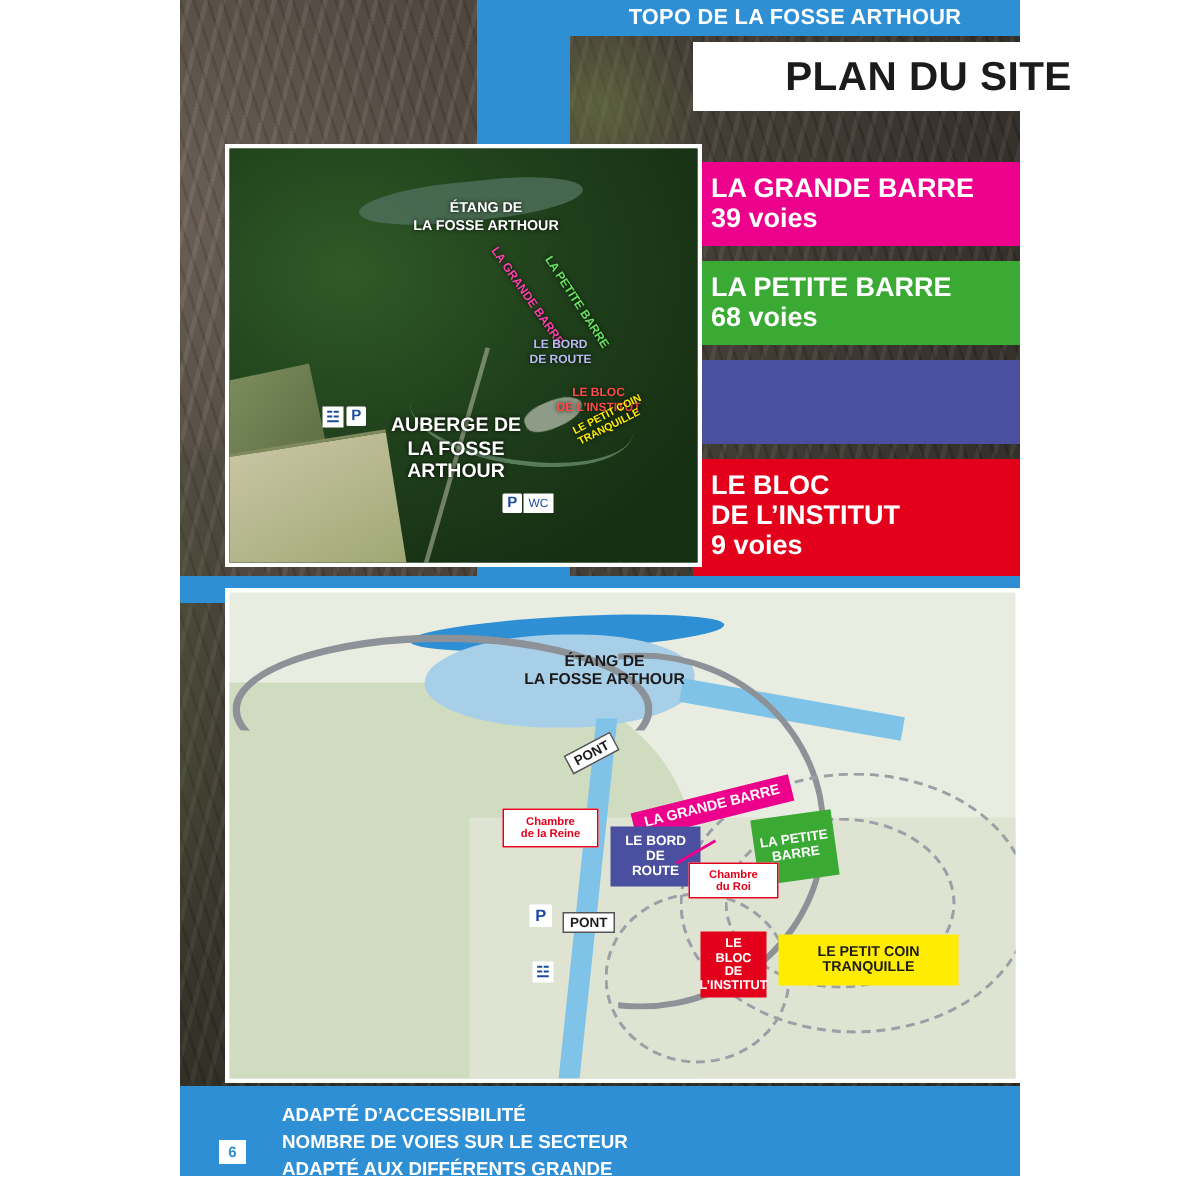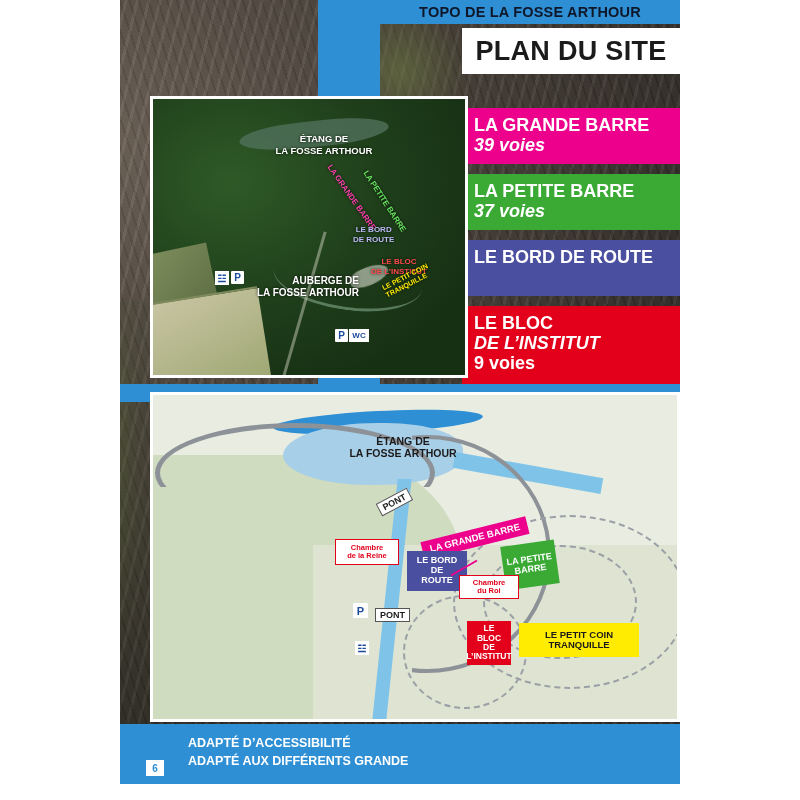--- a/index.html
+++ b/index.html
@@ -37,40 +37,40 @@
     filter:blur(4px);
   }
 
   
   .blue-strip{position:absolute;left:318px;top:0;width:62px;height:400px;background:#2e8fd4;}
   .blue-strip2{position:absolute;left:120px;top:384px;width:560px;height:18px;background:#2e8fd4;}
 
   
   .topo-banner{
     position:absolute;left:380px;top:0;width:300px;height:24px;
-    background:#2e8fd4;color:#0f172a;
+    background:#2e8fd4;color:#ffffff;
     display:flex;align-items:center;justify-content:center;
     font-weight:bold;font-size:14.5px;letter-spacing:.2px;
   }
   .plan-banner{
     position:absolute;left:462px;top:28px;width:218px;height:46px;
     background:#ffffff;color:#1b1b1b;
     display:flex;align-items:center;justify-content:center;
     font-weight:bold;font-size:27px;letter-spacing:.3px;
   }
 
   
   .chip{
     position:absolute;left:462px;width:218px;
     padding:7px 0 7px 12px;
     box-sizing:border-box;
     font-weight:bold;line-height:1.12;
   }
   .chip .l1{display:block;font-size:18px;}
-  .chip .l2{display:block;font-size:18px;font-style:italic;}
+  .chip .l2{display:block;font-size:18px;}
   .chip .l3{display:block;font-size:18px;}
   #chip-gb{top:108px;background:#ec008c;color:#ffffff;height:56px;}
   #chip-pb{top:174px;background:#3aaa35;color:#ffffff;height:56px;}
   #chip-br{top:240px;background:#4a4fa0;color:#ffffff;height:56px;}
   #chip-bi{top:306px;background:#e2001a;color:#ffffff;height:78px;}
   #chip-pc{top:396px;background:#ffec00;color:#1b1b1b;height:78px;}
 
   
   .aerial{
     position:absolute;left:150px;top:96px;width:318px;height:282px;
@@ -106,42 +106,42 @@
   }
   .aerial .road{
     position:absolute;left:150px;top:130px;width:3px;height:150px;
     background:rgba(220,220,200,.45);transform:rotate(16deg);
   }
   .aerial .label{
     position:absolute;color:#ffffff;font-weight:bold;text-align:center;
     text-shadow:0 0 3px rgba(0,0,0,.9);
   }
   .aerial .lake-label{left:96px;top:34px;width:150px;font-size:9.5px;line-height:1.25;}
-  .aerial .auberge-label{left:96px;top:176px;width:110px;font-size:10px;line-height:1.2;text-align:right;}
+  .aerial .auberge-label{left:96px;top:176px;width:110px;font-size:13px;line-height:1.2;text-align:center;}
   .aerial .diag{
     position:absolute;font-weight:bold;font-size:8px;white-space:nowrap;
     text-shadow:0 0 3px rgba(0,0,0,.9);
   }
   .aerial .gb{left:180px;top:64px;color:#ff3fae;transform:rotate(55deg);transform-origin:left top;}
   .aerial .pb{left:216px;top:70px;color:#67e25f;transform:rotate(57deg);transform-origin:left top;}
   .aerial .br{left:200px;top:126px;color:#b9bcf3;font-size:8px;text-align:center;line-height:1.2;}
   .aerial .bi{left:218px;top:158px;color:#ff4b4b;font-size:8px;text-align:center;line-height:1.2;}
   .aerial .pc{left:228px;top:186px;color:#ffec00;font-size:7px;transform:rotate(-27deg);transform-origin:left top;line-height:1.2;}
   .aerial .crag{
     position:absolute;left:196px;top:168px;width:40px;height:18px;
     background:rgba(235,235,225,.55);transform:rotate(-24deg);
     border-radius:40% 60% 50% 50%;filter:blur(.4px);
   }
   .pmark{
     position:absolute;background:#ffffff;color:#1b4c9c;font-weight:bold;
     display:flex;align-items:center;justify-content:center;border-radius:1px;
   }
   .aerial .p1{left:78px;top:172px;width:13px;height:13px;font-size:10px;}
   .aerial .p2{left:182px;top:230px;width:13px;height:13px;font-size:10px;}
-  .aerial .wc{left:196px;top:230px;width:20px;height:13px;font-size:8px;background:#ffffff;color:#1b4c9c;position:absolute;display:flex;align-items:center;justify-content:center;font-weight:bold;}
+  .aerial .wc{left:196px;top:230px;width:20px;height:13px;font-size:8px;background:#ffffff;color:#1b4c9c;position:absolute;display:flex;align-items:center;justify-content:center;font-weight:normal;}
   .aerial .wcicon{left:62px;top:172px;width:14px;height:14px;font-size:10px;background:#ffffff;color:#1b4c9c;position:absolute;display:flex;align-items:center;justify-content:center;font-weight:bold;}
 
   
   .map{
     position:absolute;left:150px;top:392px;width:530px;height:330px;
     background:#e9ece1;border:3px solid #ffffff;box-sizing:border-box;overflow:hidden;
   }
   .map .greenzone{
     position:absolute;left:-10px;top:60px;width:320px;height:290px;
     background:#cfdcc0;border-radius:0 40% 0 0;
@@ -220,32 +220,31 @@
 
   <div class="rock-bg"></div>
   <div class="rock-streaks"></div>
   <div class="rock-green"></div>
   <div class="rock-green2"></div>
 
   <div class="blue-strip"></div>
   <div class="blue-strip2"></div>
 
   <div class="topo-banner" style="z-index: 10;">TOPO DE LA FOSSE ARTHOUR</div>
-  <div class="plan-banner" style="z-index: 10;">PLAN DU SITE</div>
+  <div class="plan-banner" style="z-index: 10; padding-left: 48px;">PLAN DU SITE</div>
 
   <div class="chip" id="chip-gb" style="z-index: 10;">
     <span class="l1">LA GRANDE BARRE</span>
     <span class="l2">39 voies</span>
   </div>
   <div class="chip" id="chip-pb" style="z-index: 10;">
     <span class="l1">LA PETITE BARRE</span>
-    <span class="l2">37 voies</span>
+    <span class="l2">68 voies</span>
   </div>
   <div class="chip" id="chip-br" style="z-index: 10;">
-    <span class="l1">LE BORD DE ROUTE</span>
   </div>
   <div class="chip" id="chip-bi" style="z-index: 10;">
     <span class="l1">LE BLOC</span>
     <span class="l2">DE L’INSTITUT</span>
     <span class="l3">9 voies</span>
   </div>
   <div class="chip" id="chip-pc" style="z-index: 10;">
     <span class="l1">LE PETIT COIN</span>
     <span class="l2">TRANQUILLE</span>
     <span class="l3">52 voies</span>
@@ -309,20 +308,21 @@
     <div class="sector-box s-pc">LE PETIT COIN<br>TRANQUILLE</div>
     <div class="sector-box s-reine">Chambre<br>de la Reine</div>
     <div class="sector-box s-roi">Chambre<br>du Roi</div>
     <div class="arrow"></div>
   </div>
 
   <div class="footer" style="z-index: 10;">
     <div class="pagebox">6</div>
     <div class="ftext">
       <div>ADAPTÉ D’ACCESSIBILITÉ</div>
+      <div>NOMBRE DE VOIES SUR LE SECTEUR</div>
       <div>ADAPTÉ AUX DIFFÉRENTS GRANDE</div>
     </div>
   </div>
 
   <div class="side-white-l" style="z-index: 5;"></div>
   <div class="side-white-r" style="z-index: 5;"></div>
   <div class="bot-white" style="z-index: 5;"></div>
 
 </div>
 

